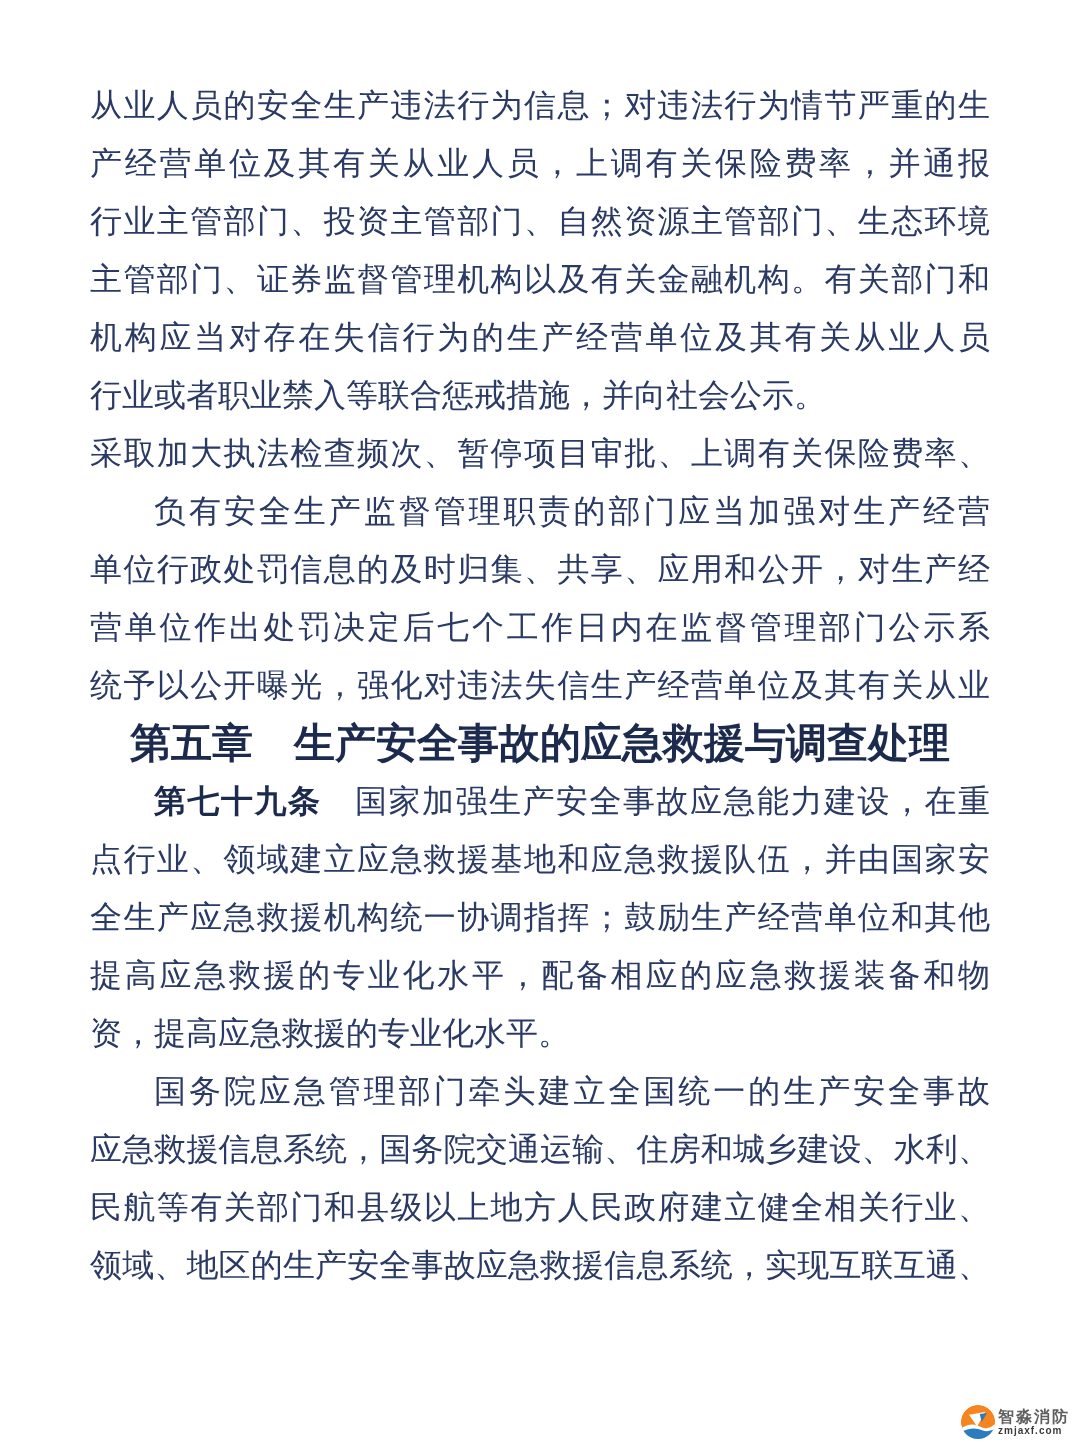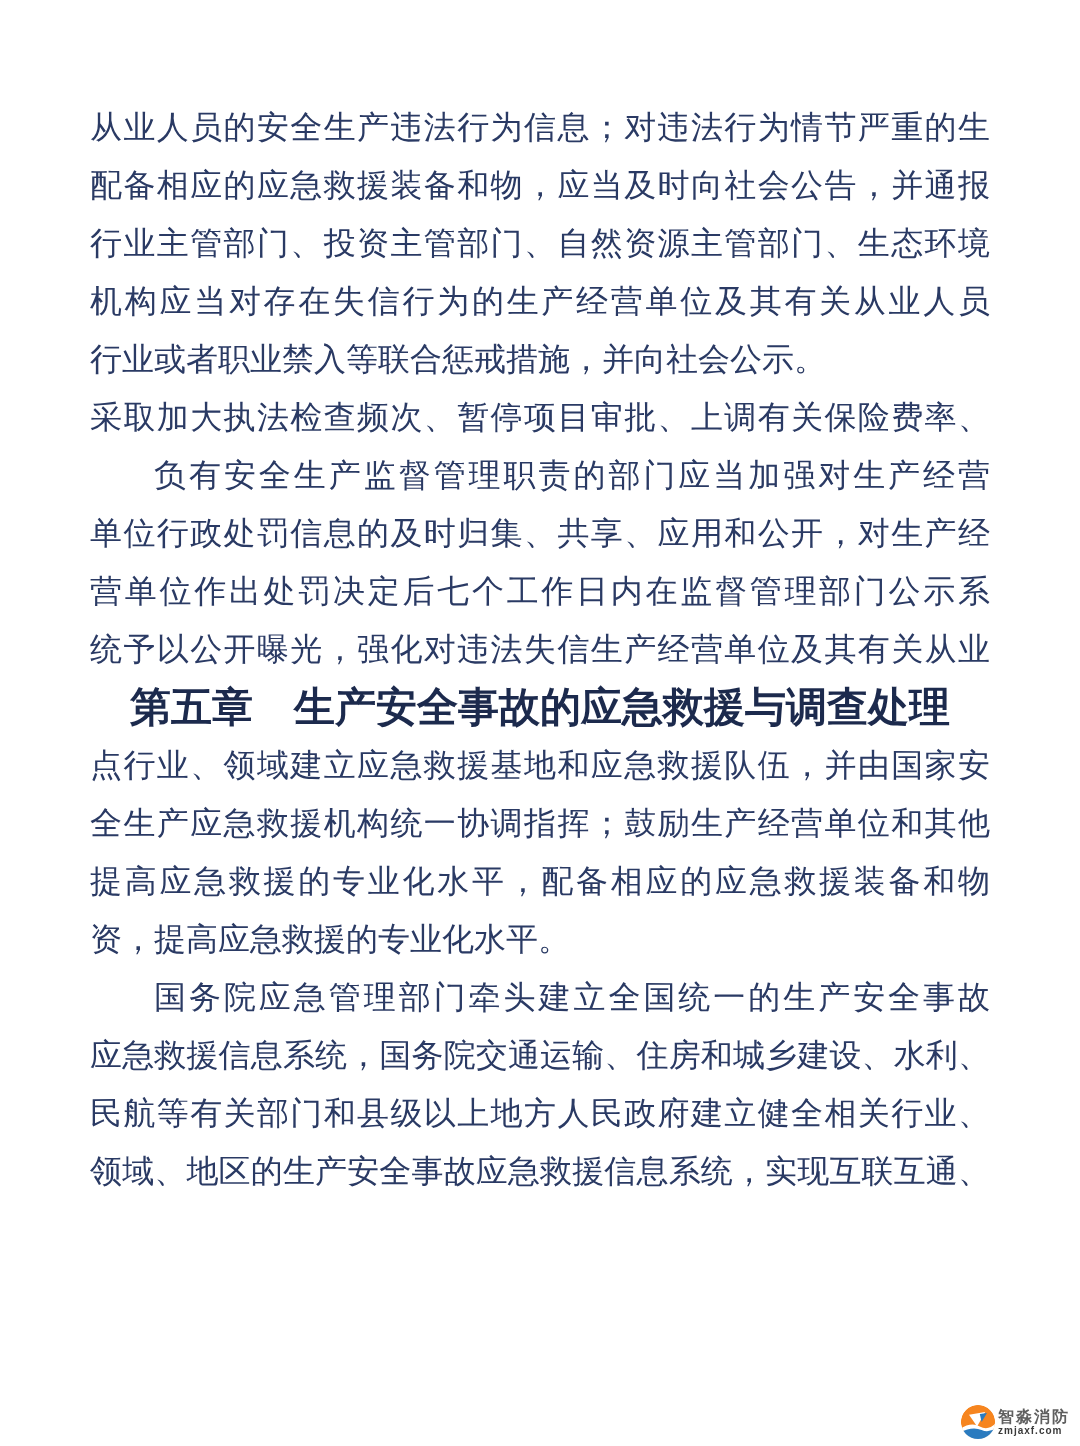--- a/index.html
+++ b/index.html
@@ -14,21 +14,21 @@
   body {
     width: 1080px;
     height: 1446px;
     background: var(--bg);
     position: relative;
     overflow: hidden;
   }
   .content {
     width: 900px;
     margin: 0 auto;
-    padding-top: 98px;
+    padding-top: 76px;
   }
   .line {
     height: 58px;
     line-height: 58px;
     font-size: 32px;
     font-family: "Liberation Serif", serif;
     color: var(--body-color);
     white-space: nowrap;
   }
   .full {
@@ -74,30 +74,34 @@
     font-size: 10px;
     color: #3a3a3a;
     letter-spacing: 1px;
   }
 </style>
 </head>
 <body>
 
 <div class="content">
   <div class="line full">从业人员的安全生产违法行为信息；对违法行为情节严重的生</div>
-  <div class="line full">配备相应的应急救援装备和物，应当及时向社会公告，并通报</div>
+  <div class="line full">产经营单位及其有关从业人员，上调有关保险费率，并通报</div>
   <div class="line full">行业主管部门、投资主管部门、自然资源主管部门、生态环境</div>
+  <div class="line full">主管部门、证券监督管理机构以及有关金融机构。有关部门和</div>
   <div class="line full">机构应当对存在失信行为的生产经营单位及其有关从业人员</div>
   <div class="line">行业或者职业禁入等联合惩戒措施，并向社会公示。</div>
   <div class="line full">采取加大执法检查频次、暂停项目审批、上调有关保险费率、</div>
   <div class="line full indent">负有安全生产监督管理职责的部门应当加强对生产经营</div>
   <div class="line full">单位行政处罚信息的及时归集、共享、应用和公开，对生产经</div>
   <div class="line full">营单位作出处罚决定后七个工作日内在监督管理部门公示系</div>
   <div class="line full">统予以公开曝光，强化对违法失信生产经营单位及其有关从业</div>
   <div class="line heading">第五章　生产安全事故的应急救援与调查处理</div>
+  <div class="line full indent">
+    <span class="lead">第七十九条</span><span>　国家加强生产安全事故应急能力建设，在重</span>
+  </div>
   <div class="line full">点行业、领域建立应急救援基地和应急救援队伍，并由国家安</div>
   <div class="line full">全生产应急救援机构统一协调指挥；鼓励生产经营单位和其他</div>
   <div class="line full">提高应急救援的专业化水平，配备相应的应急救援装备和物</div>
   <div class="line">资，提高应急救援的专业化水平。</div>
   <div class="line full indent">国务院应急管理部门牵头建立全国统一的生产安全事故</div>
   <div class="line full">应急救援信息系统，国务院交通运输、住房和城乡建设、水利、</div>
   <div class="line full">民航等有关部门和县级以上地方人民政府建立健全相关行业、</div>
   <div class="line full">领域、地区的生产安全事故应急救援信息系统，实现互联互通、</div>
 </div>
 

